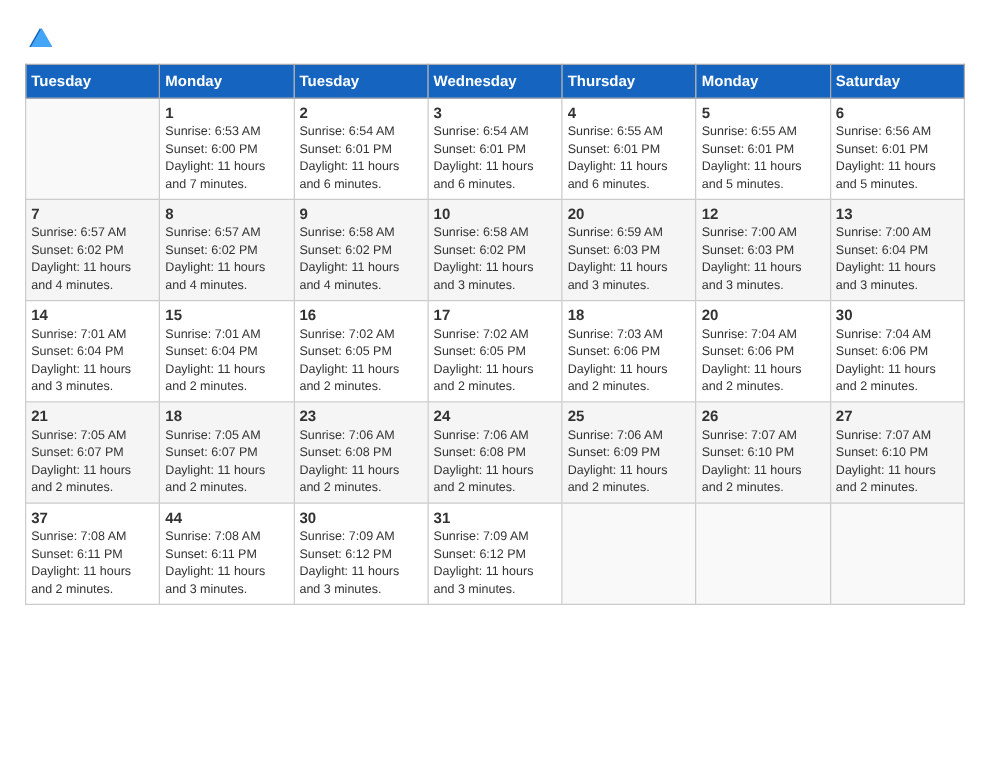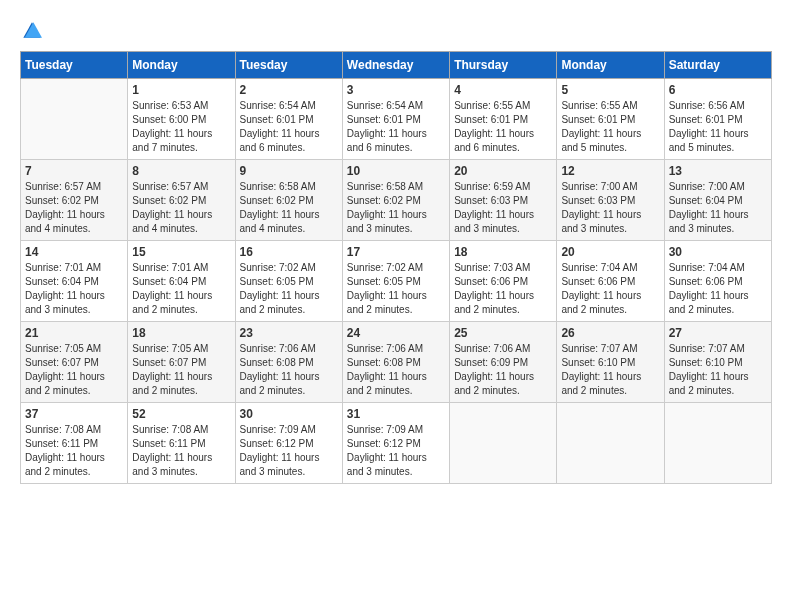--- a/index.html
+++ b/index.html
@@ -229,21 +229,21 @@
           <span class="day-number">27</span>
           <div class="day-info">Sunrise: 7:07 AM<br>Sunset: 6:10 PM<br>Daylight: 11 hours and 2 minutes.</div>
         </td>
       </tr>
       <tr>
         <td>
           <span class="day-number">37</span>
           <div class="day-info">Sunrise: 7:08 AM<br>Sunset: 6:11 PM<br>Daylight: 11 hours and 2 minutes.</div>
         </td>
         <td>
-          <span class="day-number">52</span>
+          <span class="day-number">44</span>
           <div class="day-info">Sunrise: 7:08 AM<br>Sunset: 6:11 PM<br>Daylight: 11 hours and 3 minutes.</div>
         </td>
         <td>
           <span class="day-number">30</span>
           <div class="day-info">Sunrise: 7:09 AM<br>Sunset: 6:12 PM<br>Daylight: 11 hours and 3 minutes.</div>
         </td>
         <td>
           <span class="day-number">31</span>
           <div class="day-info">Sunrise: 7:09 AM<br>Sunset: 6:12 PM<br>Daylight: 11 hours and 3 minutes.</div>
         </td>

